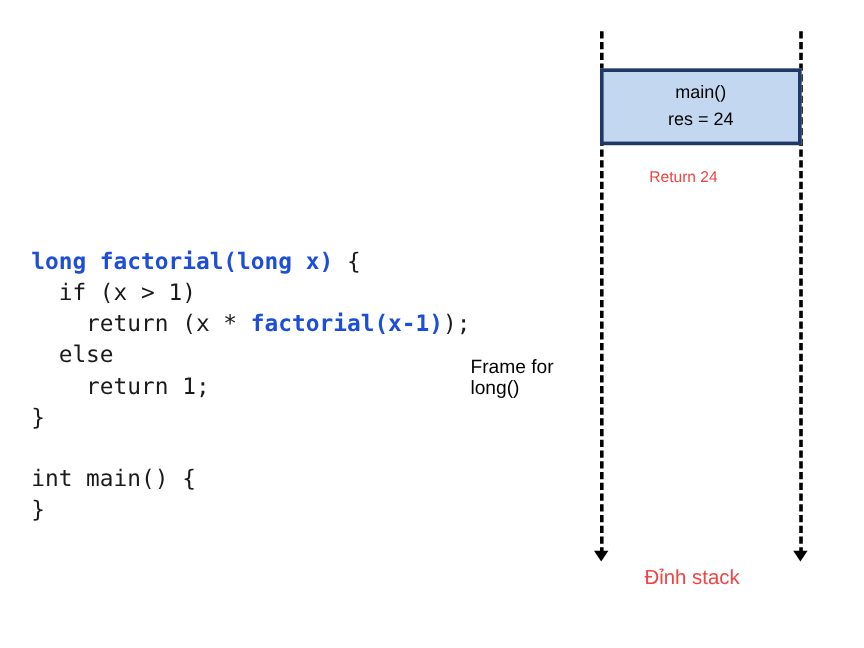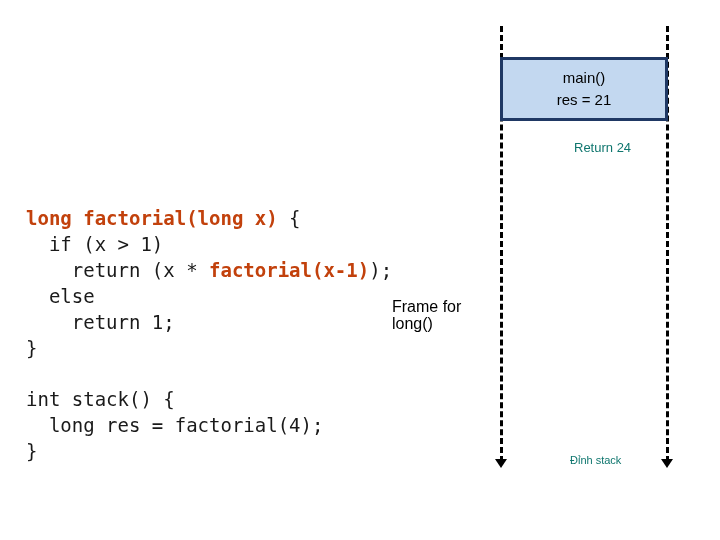--- a/index.html
+++ b/index.html
@@ -59,26 +59,25 @@
     font-size: 15px;
     line-height: 22px;
     color: #000000;
     white-space: pre;
   }
 
   
   .annot {
     position: absolute;
     font-size: 12.5px;
-    color: #0f766e;
+    color: #ef4444;
     white-space: pre;
-    margin-left: 33px;
   }
   .annot-return   { left: 541px; top: 140px; font-size: 13px; }
-  .annot-top      { left: 537px; top: 454px; font-size: 11px; }
+  .annot-top      { left: 537px; top: 472px; font-size: 17px; }
 
   .annot-frame {
     position: absolute;
     left: 392px;
     top: 298px;
     font-size: 16px;
     line-height: 17px;
     color: #000000;
   }
   .annot-frame div { white-space: pre; }
@@ -88,43 +87,43 @@
     position: absolute;
     font-family: "DejaVu Sans Mono", monospace;
     font-size: 19px;
     line-height: 26px;
     white-space: pre;
     letter-spacing: 0px;
   }
   .code-top    { left: 26px; top: 205px; }
   .code-bottom { left: 26px; top: 386px; }
 
-  .tok-blue { color: #c2410c; font-weight: bold; }
+  .tok-blue { color: #1d4ed8; font-weight: bold; }
   .tok-dark { color: #1a1a1a; }
 </style>
 </head>
 <body>
 
 <div id="slide">
 
   <div class="rail rail-left"></div>
   <div class="rail rail-right"></div>
   <div class="rail-arrow rail-arrow-left"></div>
   <div class="rail-arrow rail-arrow-right"></div>
 
   <div class="frame-box">
     <div class="frame-line">main()</div>
-    <div class="frame-line">res = 21</div>
+    <div class="frame-line">res = 24</div>
   </div>
 
   <div class="annot annot-return">Return 24</div>
 
   <div class="annot-frame">
     <div>Frame for</div>
     <div>long()</div>
   </div>
 
   <div class="annot annot-top">Đỉnh stack</div>
 
   <div class="code code-top"><div><span class="tok-blue">long factorial(long x) </span><span class="tok-dark">{</span></div><div><span class="tok-dark">  if (x &gt; 1)</span></div><div><span class="tok-dark">    return (x * </span><span class="tok-blue">factorial(x-1)</span><span class="tok-dark">);</span></div><div><span class="tok-dark">  else</span></div><div><span class="tok-dark">    return 1;</span></div><div><span class="tok-dark">}</span></div></div>
-  <div class="code code-bottom"><div><span class="tok-dark">int stack() {</span></div><div><span class="tok-dark">  long res = factorial(4);</span></div><div><span class="tok-dark">}</span></div></div>
+  <div class="code code-bottom"><div><span class="tok-dark">int main() {</span></div><div><span class="tok-dark">}</span></div></div>
 
 </div>
 
 </body></html>

